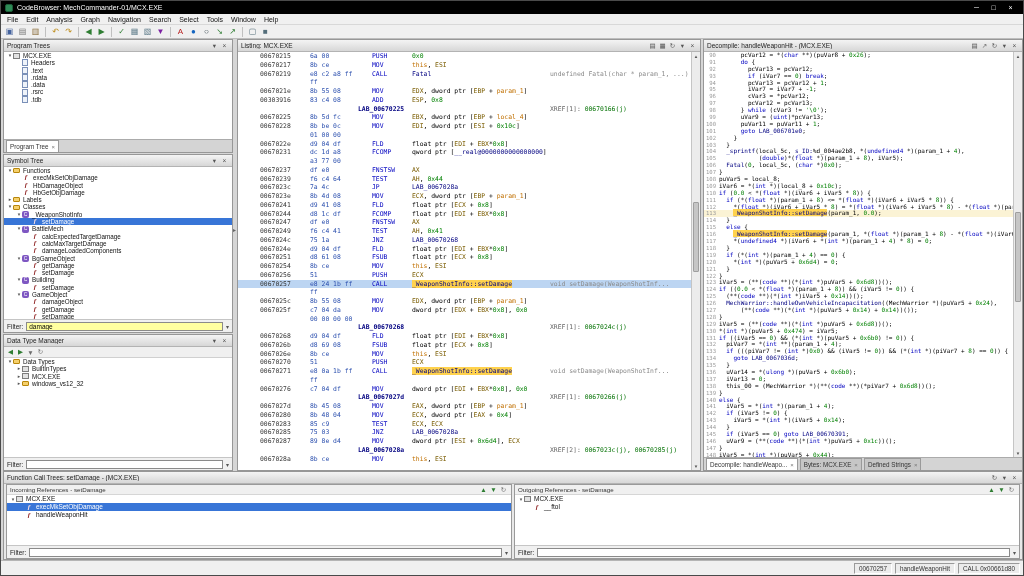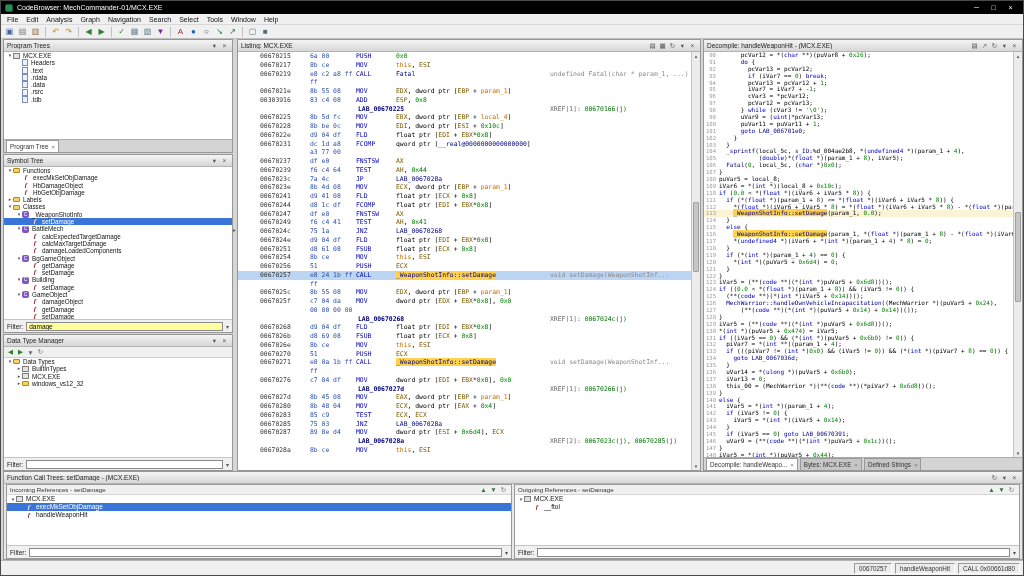--- a/index.html
+++ b/index.html
@@ -40,21 +40,21 @@
 .filter-row{position:absolute;left:0;right:0;bottom:0;height:13px;background:#f0f0f0;border-top:1px solid #c5c5c5;display:flex;align-items:center;padding:0 3px;gap:3px}
 .filter-label{font-size:6.5px;color:#222;flex:0 0 auto}
 .filter-input{flex:1;height:9px;border:1px solid #8a8a8a;background:#fff;font-size:6.5px;padding:0 2px;font-family:"Liberation Sans",sans-serif;outline:none}
 .filter-input.active{background:#ffffa0}
 .filter-gear{color:#555;font-size:6px}
 
 .lst-body{position:absolute;left:0;top:12px;right:9px;bottom:0;overflow:hidden;background:#fff;font-family:"DejaVu Sans Mono",monospace;font-size:6.4px}
 .lst-row{position:relative;height:8.75px;line-height:8.75px;white-space:nowrap;padding-left:22px}
 .lst-row.sel{background:#bcd5f2}
 .la{display:inline-block;width:50px;color:#333}
-.lbts{display:inline-block;width:46px;color:#2b4fae}
+.lbts{display:inline-block;width:62px;color:#2b4fae}
 .lm{display:inline-block;width:40px;color:#0000c0}
 .lo{color:#000}
 .lc{position:absolute;left:312px;color:#8a8a8a}
 .lst-lbl{position:absolute;left:120px;color:#000080;font-weight:bold}
 .lst-xref{position:absolute;left:312px}
 .xk{color:#666}
 .xv{color:#007000}
 
 .dc-body{position:absolute;left:0;top:12px;right:9px;bottom:13px;overflow:hidden;background:#fff;font-family:"DejaVu Sans Mono",monospace;font-size:6px}
 .dc-line{height:6.9px;line-height:6.9px;white-space:pre;display:flex}
@@ -372,20 +372,21 @@
         <div class="lst-row"><span class="la">00670219</span><span class="lbts">e8 c2 a8 ff</span><span class="lm">CALL</span><span class="lo"><span style="color:#000080">Fatal</span></span><span class="lc">undefined Fatal(char * param_1, ...)</span></div>
         <div class="lst-row"><span class="la"></span><span class="lbts">ff</span><span class="lm"></span><span class="lo"></span></div>
         <div class="lst-row"><span class="la">0067021e</span><span class="lbts">8b 55 08</span><span class="lm">MOV</span><span class="lo"><span style="color:#7a5c00">EDX</span>, dword ptr [<span style="color:#7a5c00">EBP</span> + <span style="color:#c07000">param_1</span>]</span></div>
         <div class="lst-row"><span class="la">00303916</span><span class="lbts">83 c4 08</span><span class="lm">ADD</span><span class="lo"><span style="color:#7a5c00">ESP</span>, <span style="color:#008000">0x8</span></span></div>
         <div class="lst-row">
           <span class="lst-lbl">LAB_00670225</span>
           <span class="lst-xref"><span class="xk">XREF[1]:</span> <span class="xv">00670166(j)</span></span>
         </div>
         <div class="lst-row"><span class="la">00670225</span><span class="lbts">8b 5d fc</span><span class="lm">MOV</span><span class="lo"><span style="color:#7a5c00">EBX</span>, dword ptr [<span style="color:#7a5c00">EBP</span> + <span style="color:#c07000">local_4</span>]</span></div>
         <div class="lst-row"><span class="la">00670228</span><span class="lbts">8b be 0c</span><span class="lm">MOV</span><span class="lo"><span style="color:#7a5c00">EDI</span>, dword ptr [<span style="color:#7a5c00">ESI</span> + <span style="color:#008000">0x10c</span>]</span></div>
+        <div class="lst-row"><span class="la"></span><span class="lbts">01 00 00</span><span class="lm"></span><span class="lo"></span></div>
         <div class="lst-row"><span class="la">0067022e</span><span class="lbts">d9 04 df</span><span class="lm">FLD</span><span class="lo">float ptr [<span style="color:#7a5c00">EDI</span> + <span style="color:#7a5c00">EBX</span>*<span style="color:#008000">0x8</span>]</span></div>
         <div class="lst-row"><span class="la">00670231</span><span class="lbts">dc 1d a8</span><span class="lm">FCOMP</span><span class="lo">qword ptr [<span style="color:#000080">__real@0000000000000000</span>]</span></div>
         <div class="lst-row"><span class="la"></span><span class="lbts">a3 77 00</span><span class="lm"></span><span class="lo"></span></div>
         <div class="lst-row"><span class="la">00670237</span><span class="lbts">df e0</span><span class="lm">FNSTSW</span><span class="lo"><span style="color:#7a5c00">AX</span></span></div>
         <div class="lst-row"><span class="la">00670239</span><span class="lbts">f6 c4 64</span><span class="lm">TEST</span><span class="lo"><span style="color:#7a5c00">AH</span>, <span style="color:#008000">0x44</span></span></div>
         <div class="lst-row"><span class="la">0067023c</span><span class="lbts">7a 4c</span><span class="lm">JP</span><span class="lo"><span style="color:#000080">LAB_0067028a</span></span></div>
         <div class="lst-row"><span class="la">0067023e</span><span class="lbts">8b 4d 08</span><span class="lm">MOV</span><span class="lo"><span style="color:#7a5c00">ECX</span>, dword ptr [<span style="color:#7a5c00">EBP</span> + <span style="color:#c07000">param_1</span>]</span></div>
         <div class="lst-row"><span class="la">00670241</span><span class="lbts">d9 41 08</span><span class="lm">FLD</span><span class="lo">float ptr [<span style="color:#7a5c00">ECX</span> + <span style="color:#008000">0x8</span>]</span></div>
         <div class="lst-row"><span class="la">00670244</span><span class="lbts">d8 1c df</span><span class="lm">FCOMP</span><span class="lo">float ptr [<span style="color:#7a5c00">EDI</span> + <span style="color:#7a5c00">EBX</span>*<span style="color:#008000">0x8</span>]</span></div>
         <div class="lst-row"><span class="la">00670247</span><span class="lbts">df e0</span><span class="lm">FNSTSW</span><span class="lo"><span style="color:#7a5c00">AX</span></span></div>

